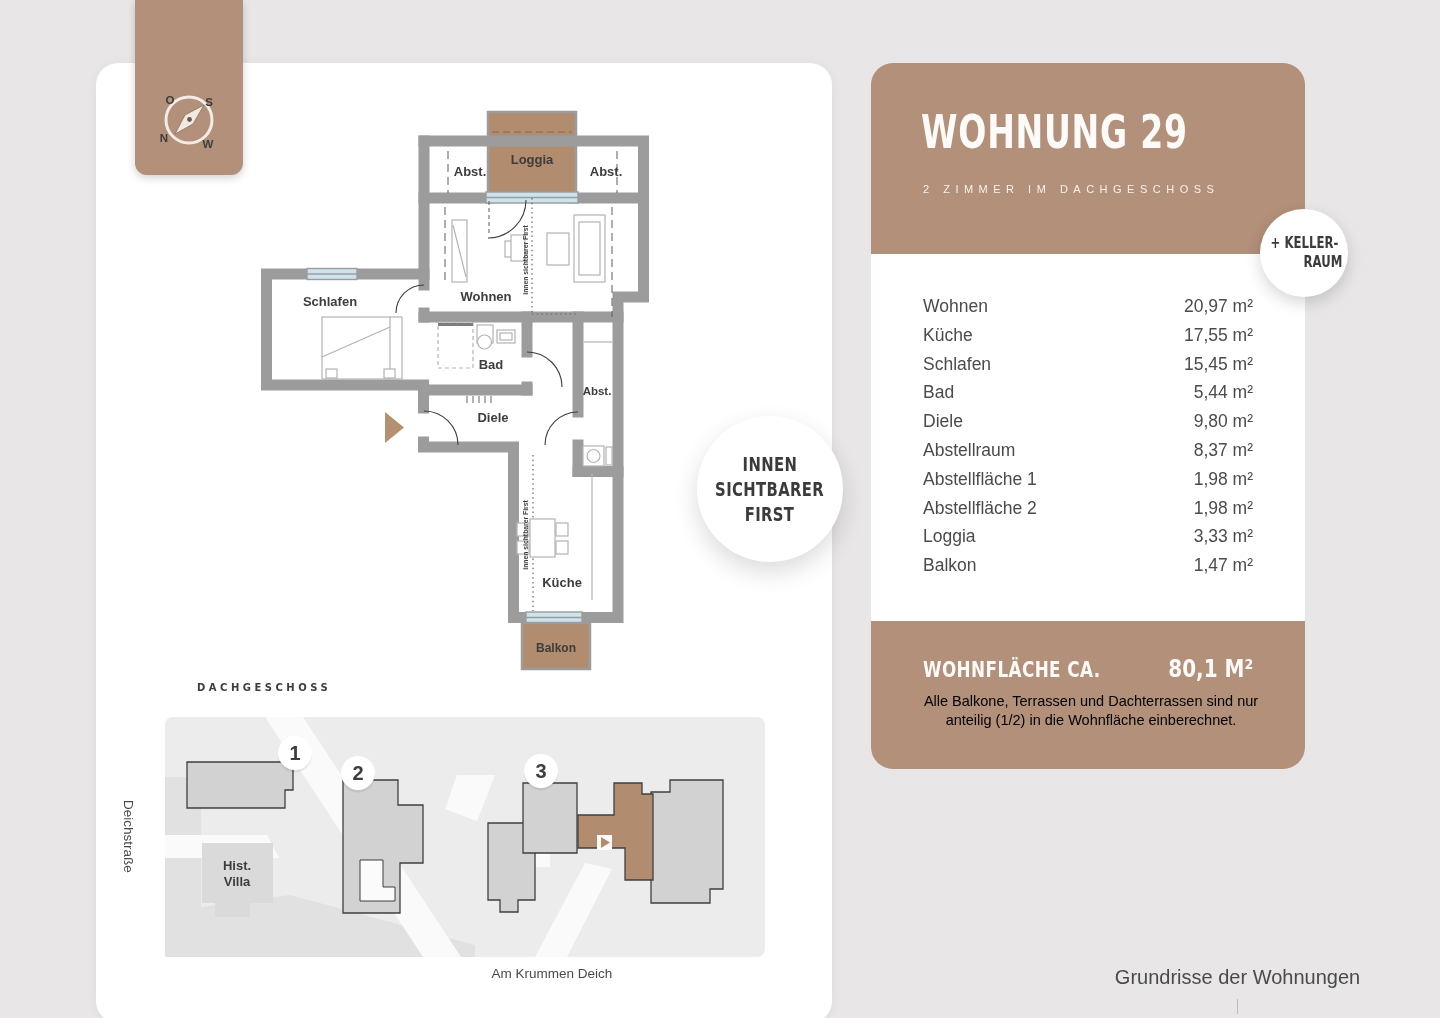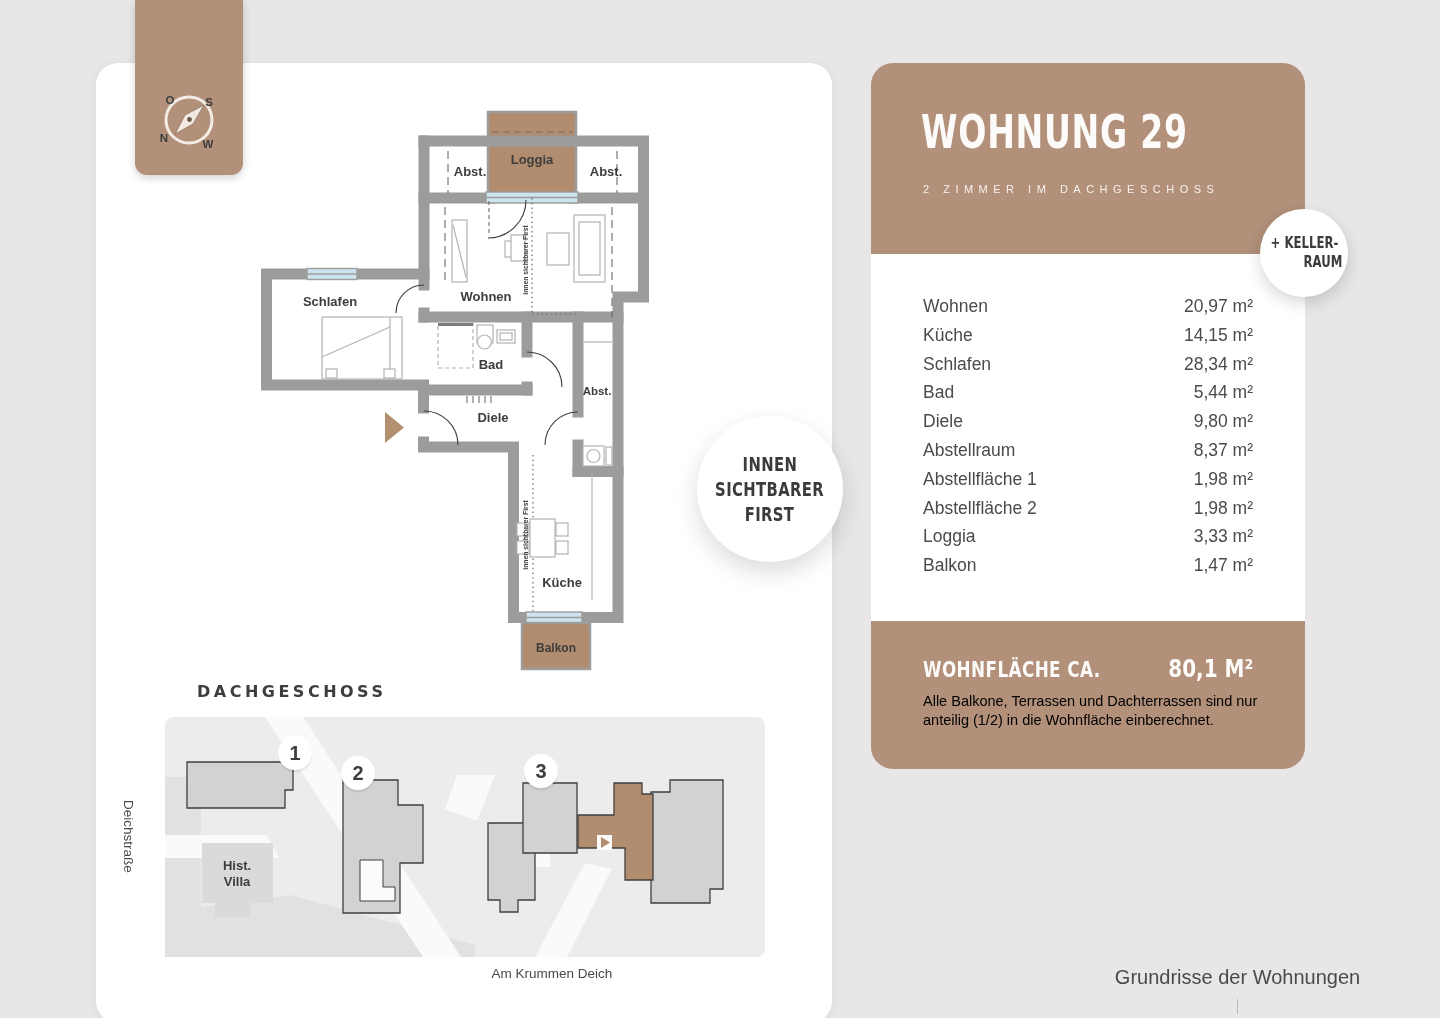--- a/index.html
+++ b/index.html
@@ -39,21 +39,21 @@
     z-index:5; text-align:left;
   }
   .ridge-badge span {
     font-family:"DejaVu Sans", sans-serif; font-weight:bold;
     font-size:20px; line-height:1.25; color:#3b3b3b; letter-spacing:.5px;
     display:inline-block; transform:scaleX(.74); white-space:nowrap;
   }
 
   .site-title {
     left:101px; top:619px; font-family:"DejaVu Sans", sans-serif;
-    font-weight:bold; font-size:16px; letter-spacing:3.5px; color:#3d3d3d;
+    font-weight:bold; font-size:10px; letter-spacing:3.5px; color:#3d3d3d;
   }
   .street-left {
     left:40px; top:737px; font-size:13.5px; color:#4a4a4a; white-space:nowrap;
     transform:rotate(90deg); transform-origin:0 0;
   }
   .siteplan-svg { position:absolute; left:69px; top:654px; width:600px; height:240px; }
   .street-bottom {
     left:306px; top:891px; width:300px; text-align:center;
     font-size:13.5px; color:#4a4a4a;margin-top:12px;
   }
@@ -75,21 +75,21 @@
     position:absolute; left:52px; top:120px;
     font-size:11px; letter-spacing:5.5px; color:#f7f1ec; white-space:nowrap;
   }
   .panel-body { height:367px; background:#ffffff; padding:42px 52px 0 52px; }
   .room-row {
     display:flex; justify-content:space-between; align-items:baseline;
     height:28.8px; font-size:17.5px; color:#4b4b4b;
   }
   .panel-footer {
     height:148px; background:#b2907a; border-radius:0 0 22px 22px;
-    padding:33px 52px 0 52px; color:#fff;
+    padding:33px 52px 0 52px; color:#fff;text-align:center;
   }
   .total-row { display:flex; justify-content:space-between; align-items:baseline; }
   .total-label, .total-value {
     font-family:"DejaVu Sans", sans-serif; font-weight:bold; color:#fdfbf9; white-space:nowrap;
   }
   .total-label { font-size:21px; display:inline-block; transform:scaleX(.8); transform-origin:0 50%; letter-spacing:.5px; }
   .total-value { font-size:25px; display:inline-block; transform:scaleX(.8); transform-origin:100% 50%; }
   .panel-note { margin-top:9px; width:336px; font-size:14.5px; line-height:1.34; color:#000000; }
   .keller-badge {
     position:absolute; left:389px; top:146px; width:88px; height:88px;
@@ -325,25 +325,25 @@
     <div class="panel-subtitle">2 ZIMMER IM DACHGESCHOSS</div>
   </div>
 
   <div class="panel-body">
     <div class="room-row">
       <span>Wohnen</span>
         <span>20,97 m²</span>
     </div>
     <div class="room-row">
       <span>Küche</span>
-        <span>14,15 m²</span>
+        <span>17,55 m²</span>
     </div>
     <div class="room-row">
       <span>Schlafen</span>
-        <span>28,34 m²</span>
+        <span>15,45 m²</span>
     </div>
     <div class="room-row">
       <span>Bad</span>
         <span>5,44 m²</span>
     </div>
     <div class="room-row">
       <span>Diele</span>
         <span>9,80 m²</span>
     </div>
     <div class="room-row">

